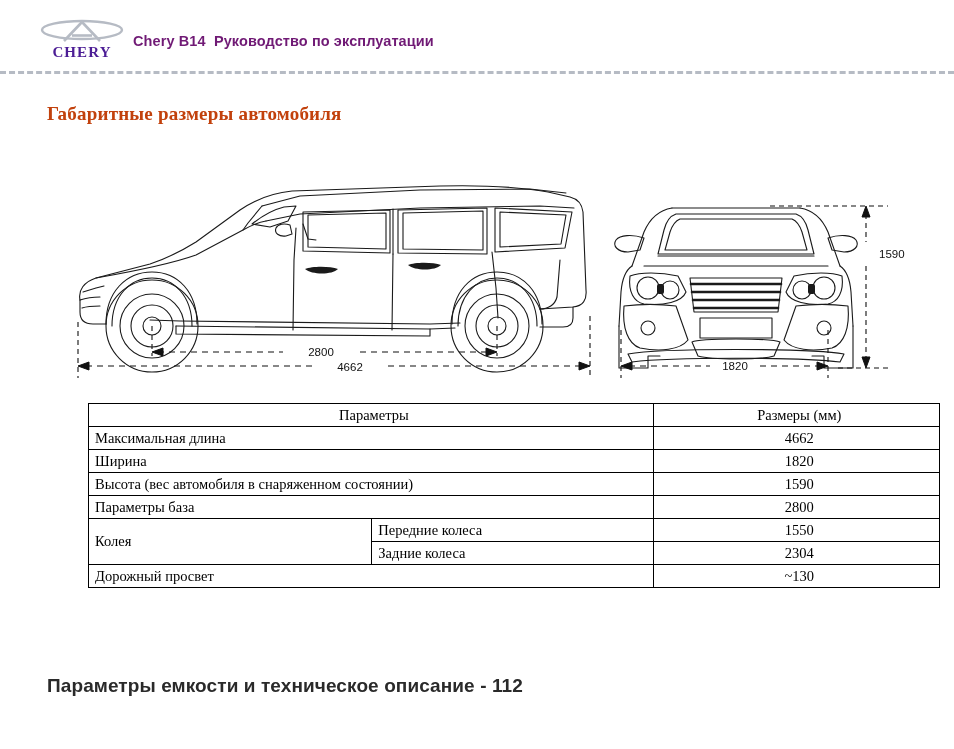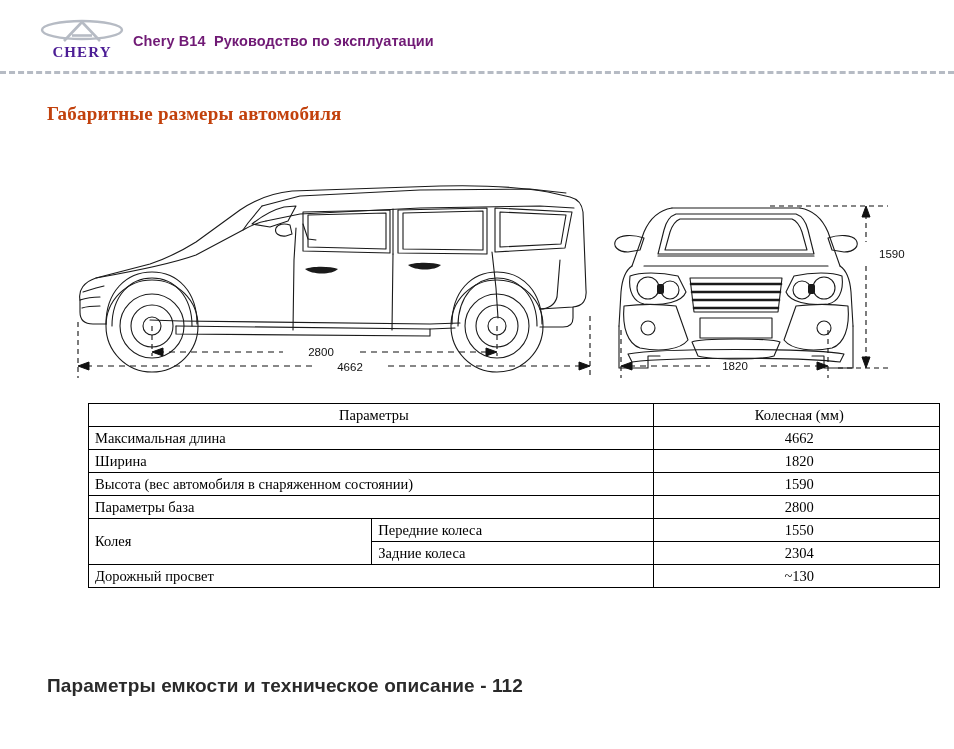--- a/index.html
+++ b/index.html
@@ -341,21 +341,21 @@
 <div class="spec-table-wrap">
   <table class="spec-table">
     <colgroup>
       <col class="col-param">
         <col class="col-sub">
         <col class="col-value">
     </colgroup>
     <tbody>
       <tr>
         <td class="th-cell" colspan="2">Параметры</td>
-        <td class="th-cell">Колесная (мм)</td>
+        <td class="th-cell">Размеры (мм)</td>
       </tr>
 
       <tr>
         <td colspan="2">Максимальная длина</td>
         <td class="val-cell">4662</td>
       </tr>
 
       <tr>
         <td colspan="2">Ширина</td>
         <td class="val-cell">1820</td>

